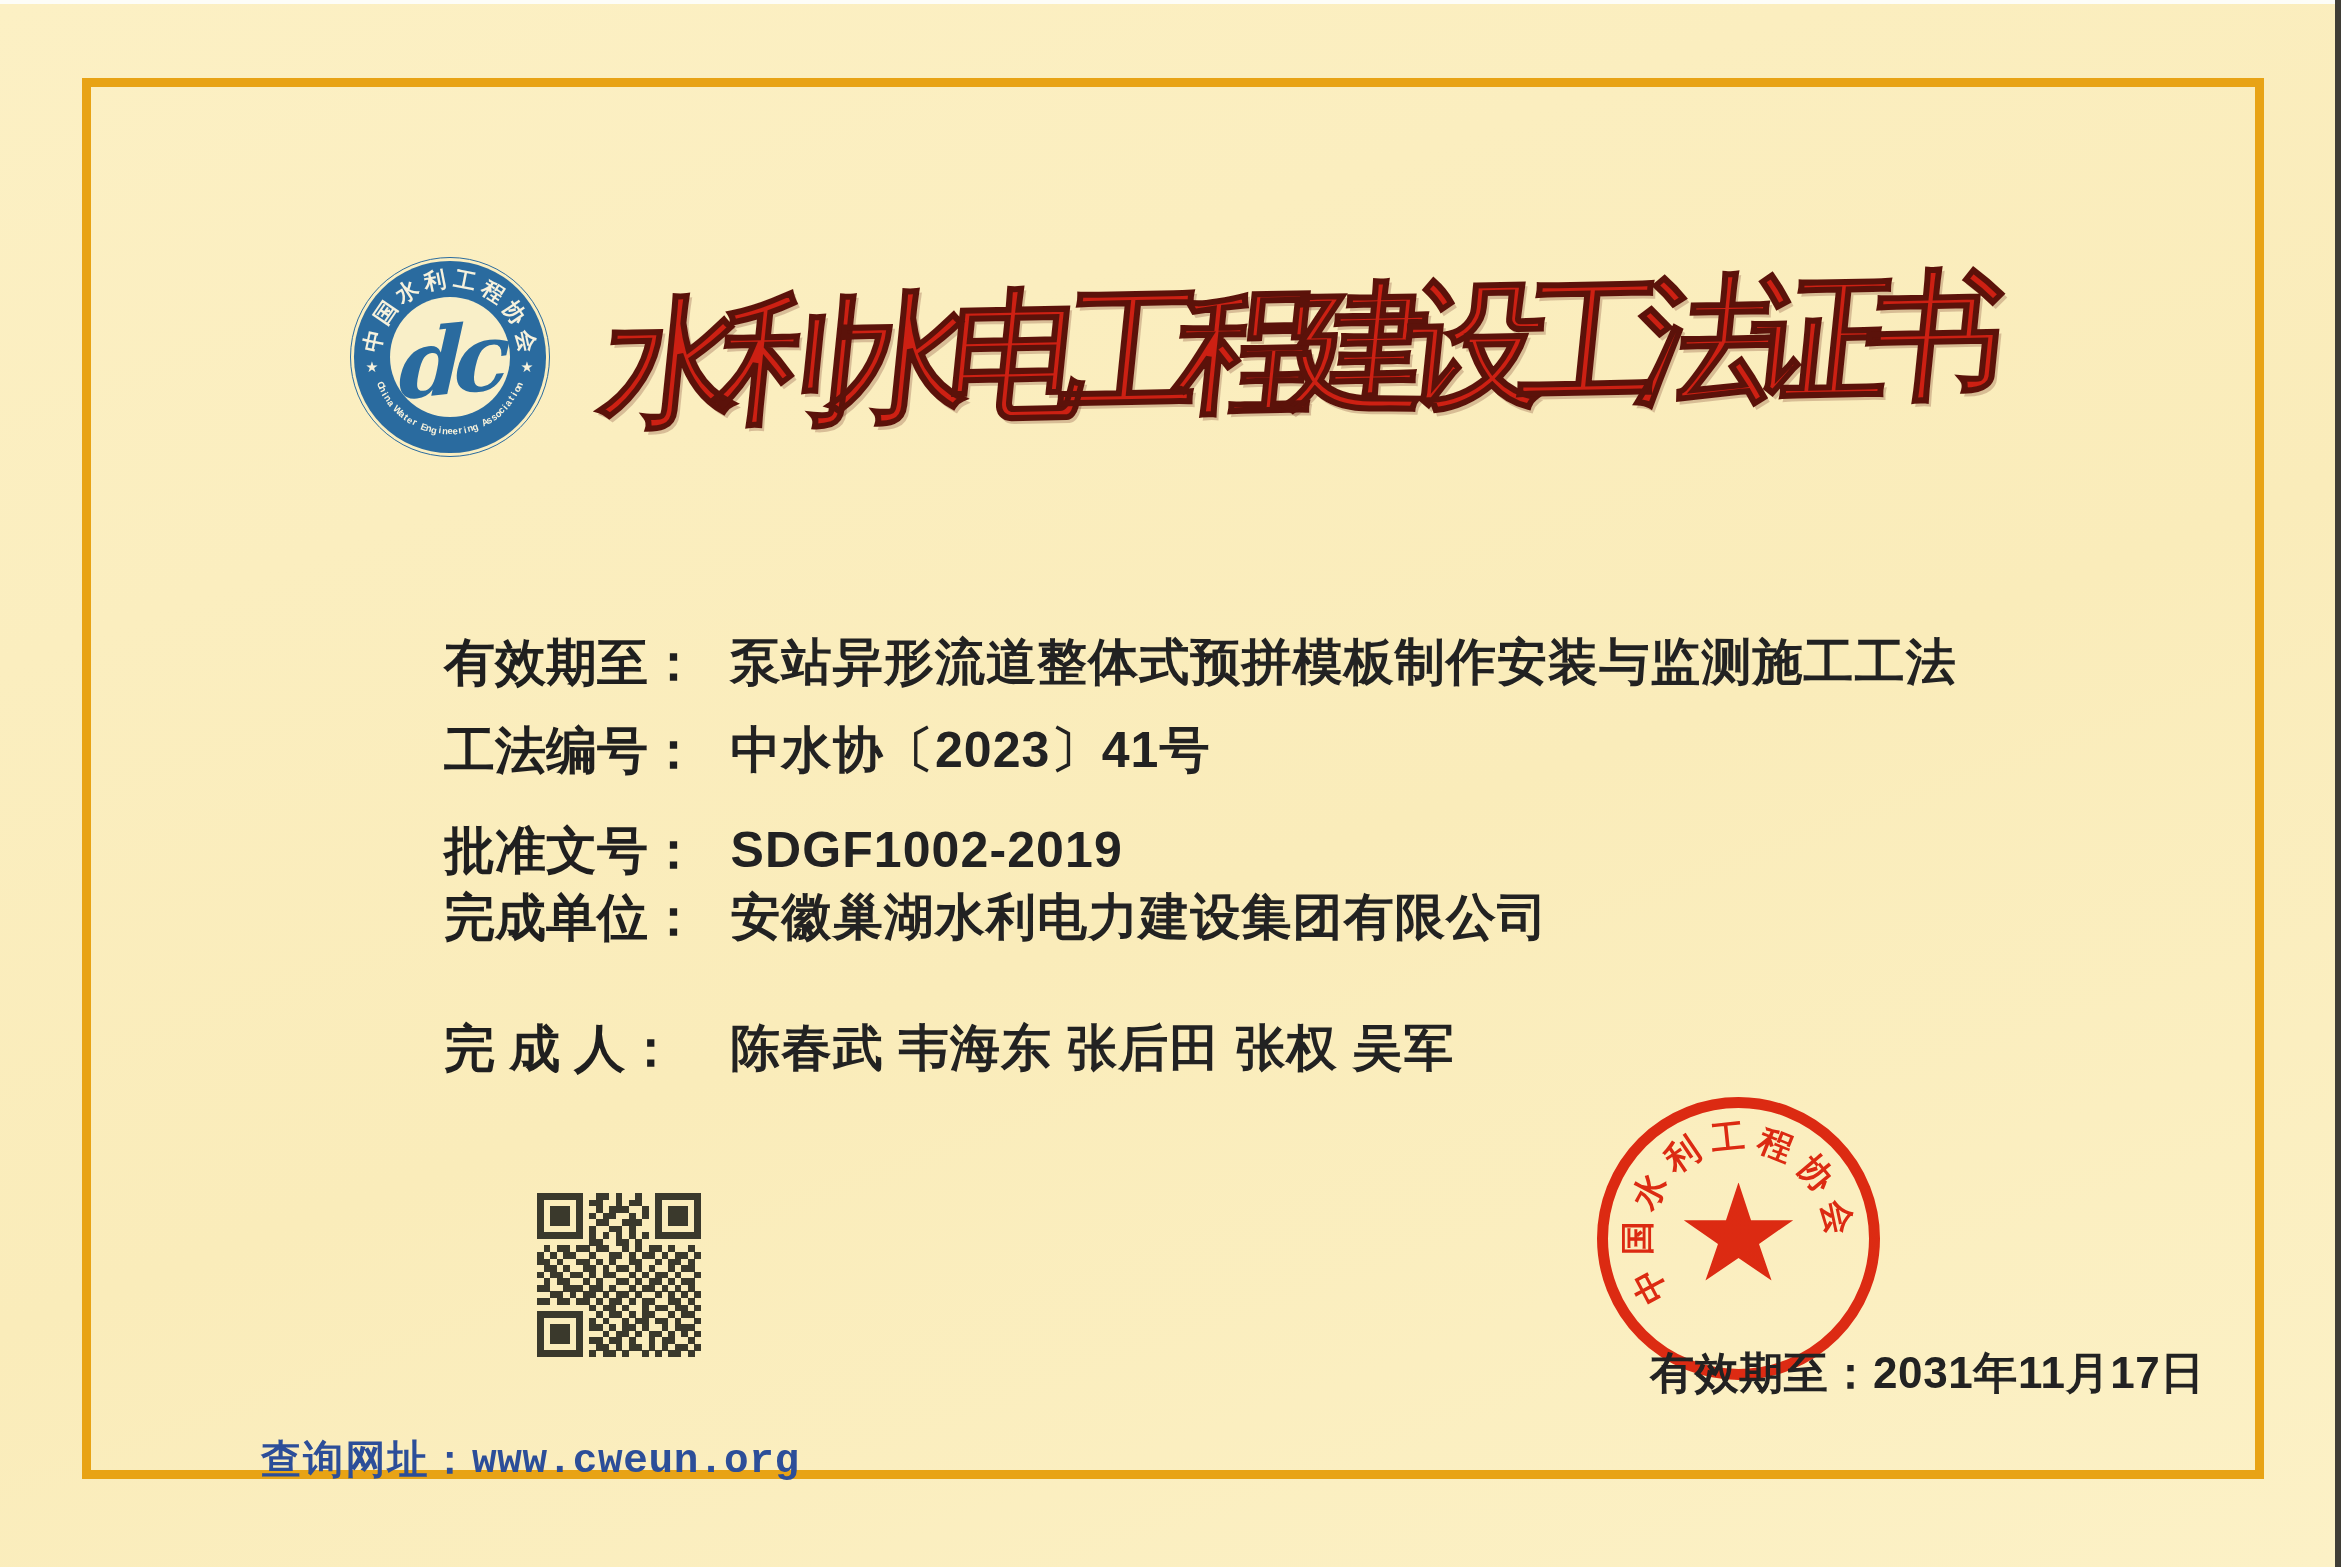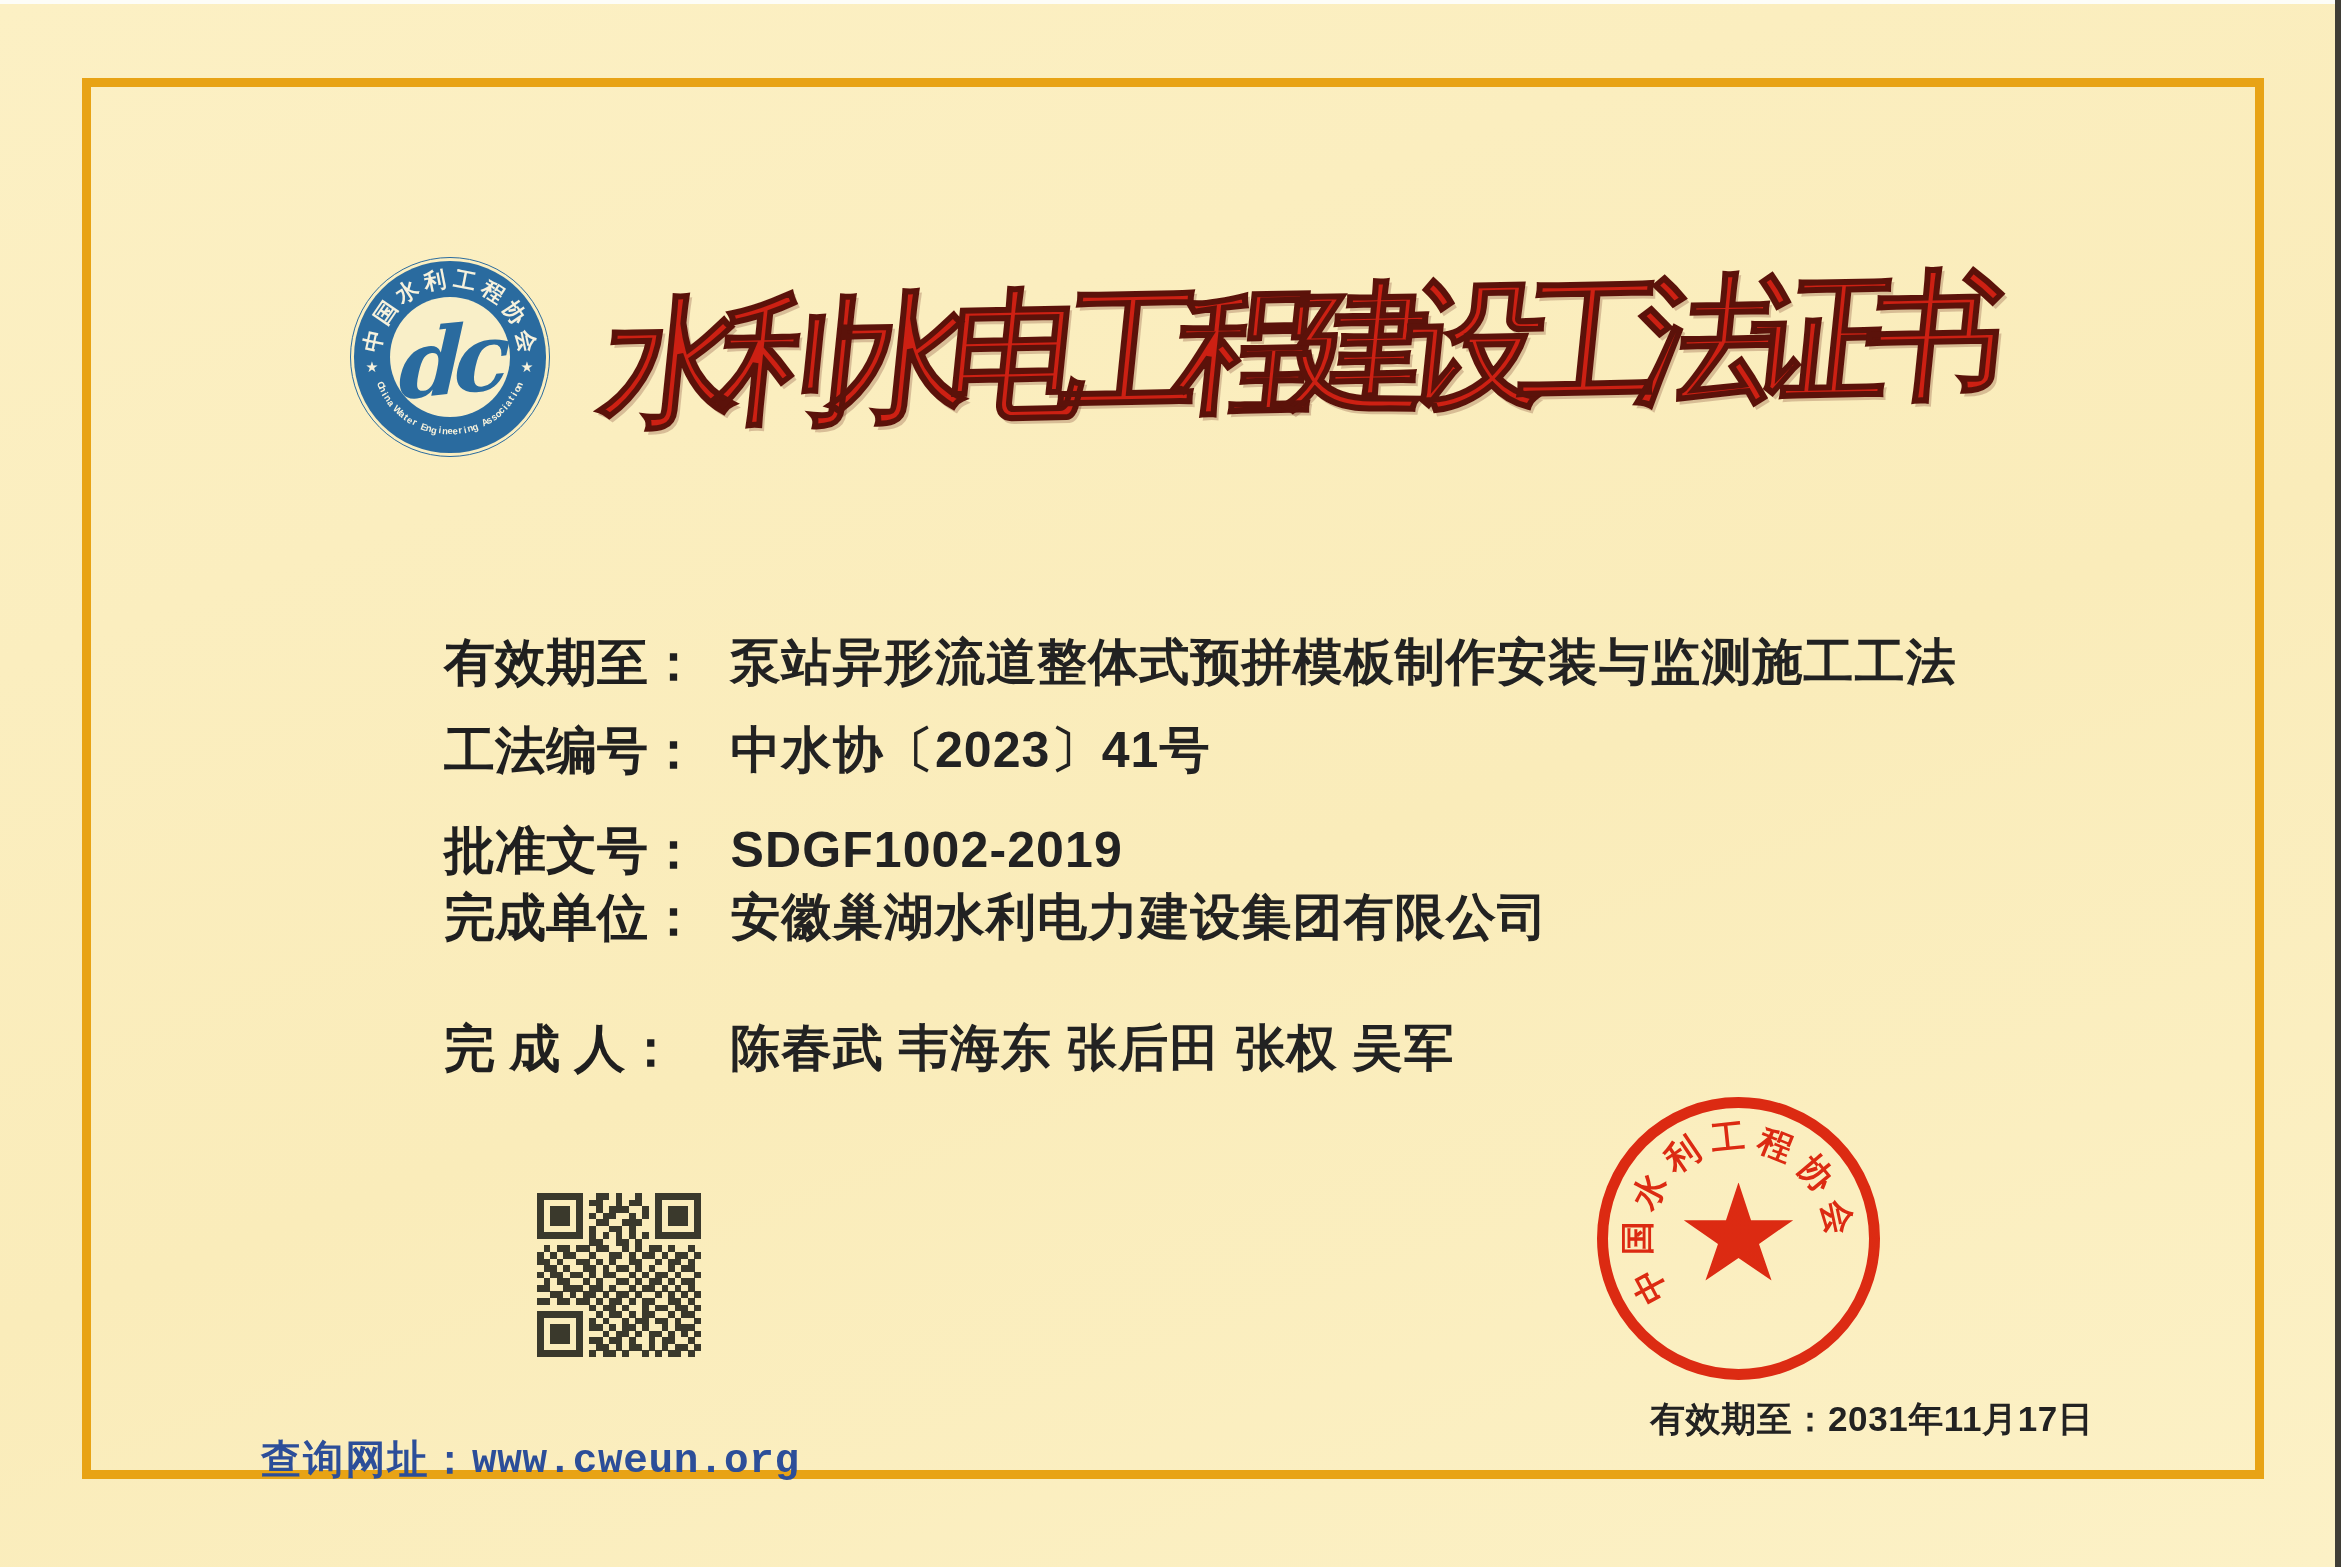--- a/index.html
+++ b/index.html
@@ -75,22 +75,22 @@
   .stamp{position:absolute;left:1597px;top:1097px;width:283px;height:283px;mix-blend-mode:multiply;}
   .stamp-ring{position:absolute;inset:0;border:11px solid #e02d18;border-radius:50%;box-sizing:border-box;}
   .stamp-star{
     position:absolute;left:50%;top:50%;width:114px;height:108px;
     transform:translate(-50%,-52%);background:#e02d18;
     clip-path:polygon(50% 0%,61% 35%,98% 35%,68% 57%,79% 91%,50% 70%,21% 91%,32% 57%,2% 35%,39% 35%);
   }
   .stamp-arc{position:absolute;inset:0;color:#e02d18;}
   
   .validity{
-    position:absolute;left:1650px;top:1396px;
-    font-size:35px;font-weight:bold;color:#222;white-space:nowrap;letter-spacing:0.6px;
+    position:absolute;left:1650px;top:1344px;
+    font-size:44px;font-weight:bold;color:#222;white-space:nowrap;letter-spacing:0.6px;
   }
   .website{
     position:absolute;left:261px;top:1432px;
     color:#2c4e99;white-space:nowrap;
   }
   .website .wlabel{font-size:40px;font-weight:bold;letter-spacing:2.2px;}
   .website .url{
     font-family:"Liberation Mono",monospace;
     font-size:41px;font-weight:bold;letter-spacing:0.6px;vertical-align:0.6px;
   }

